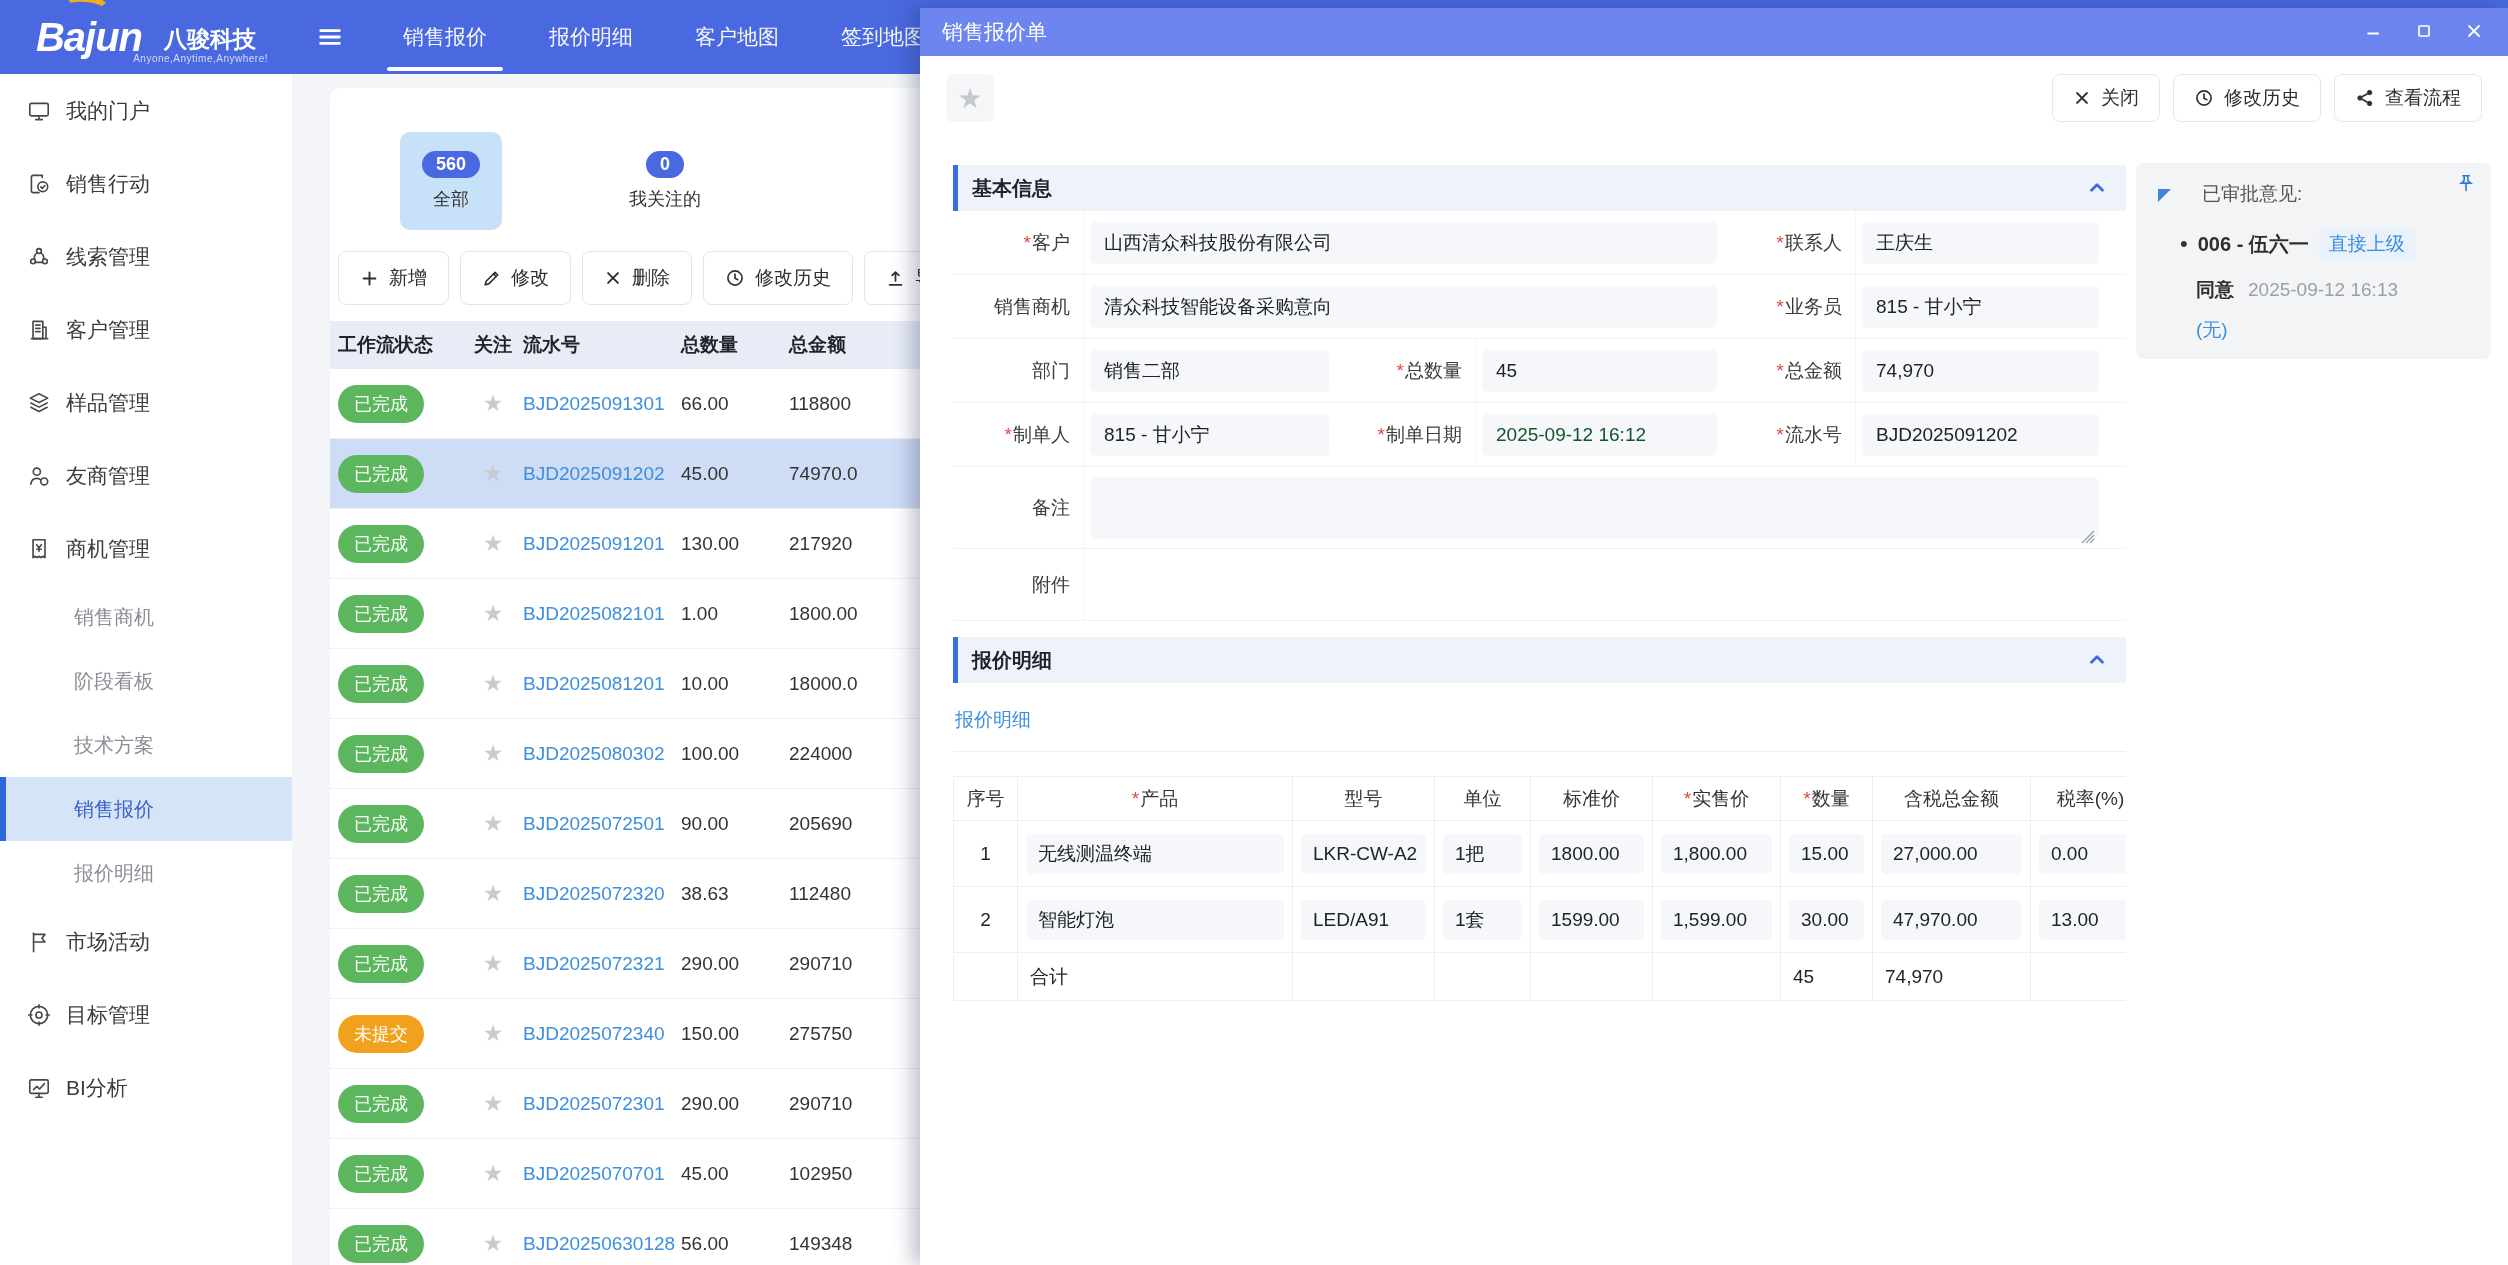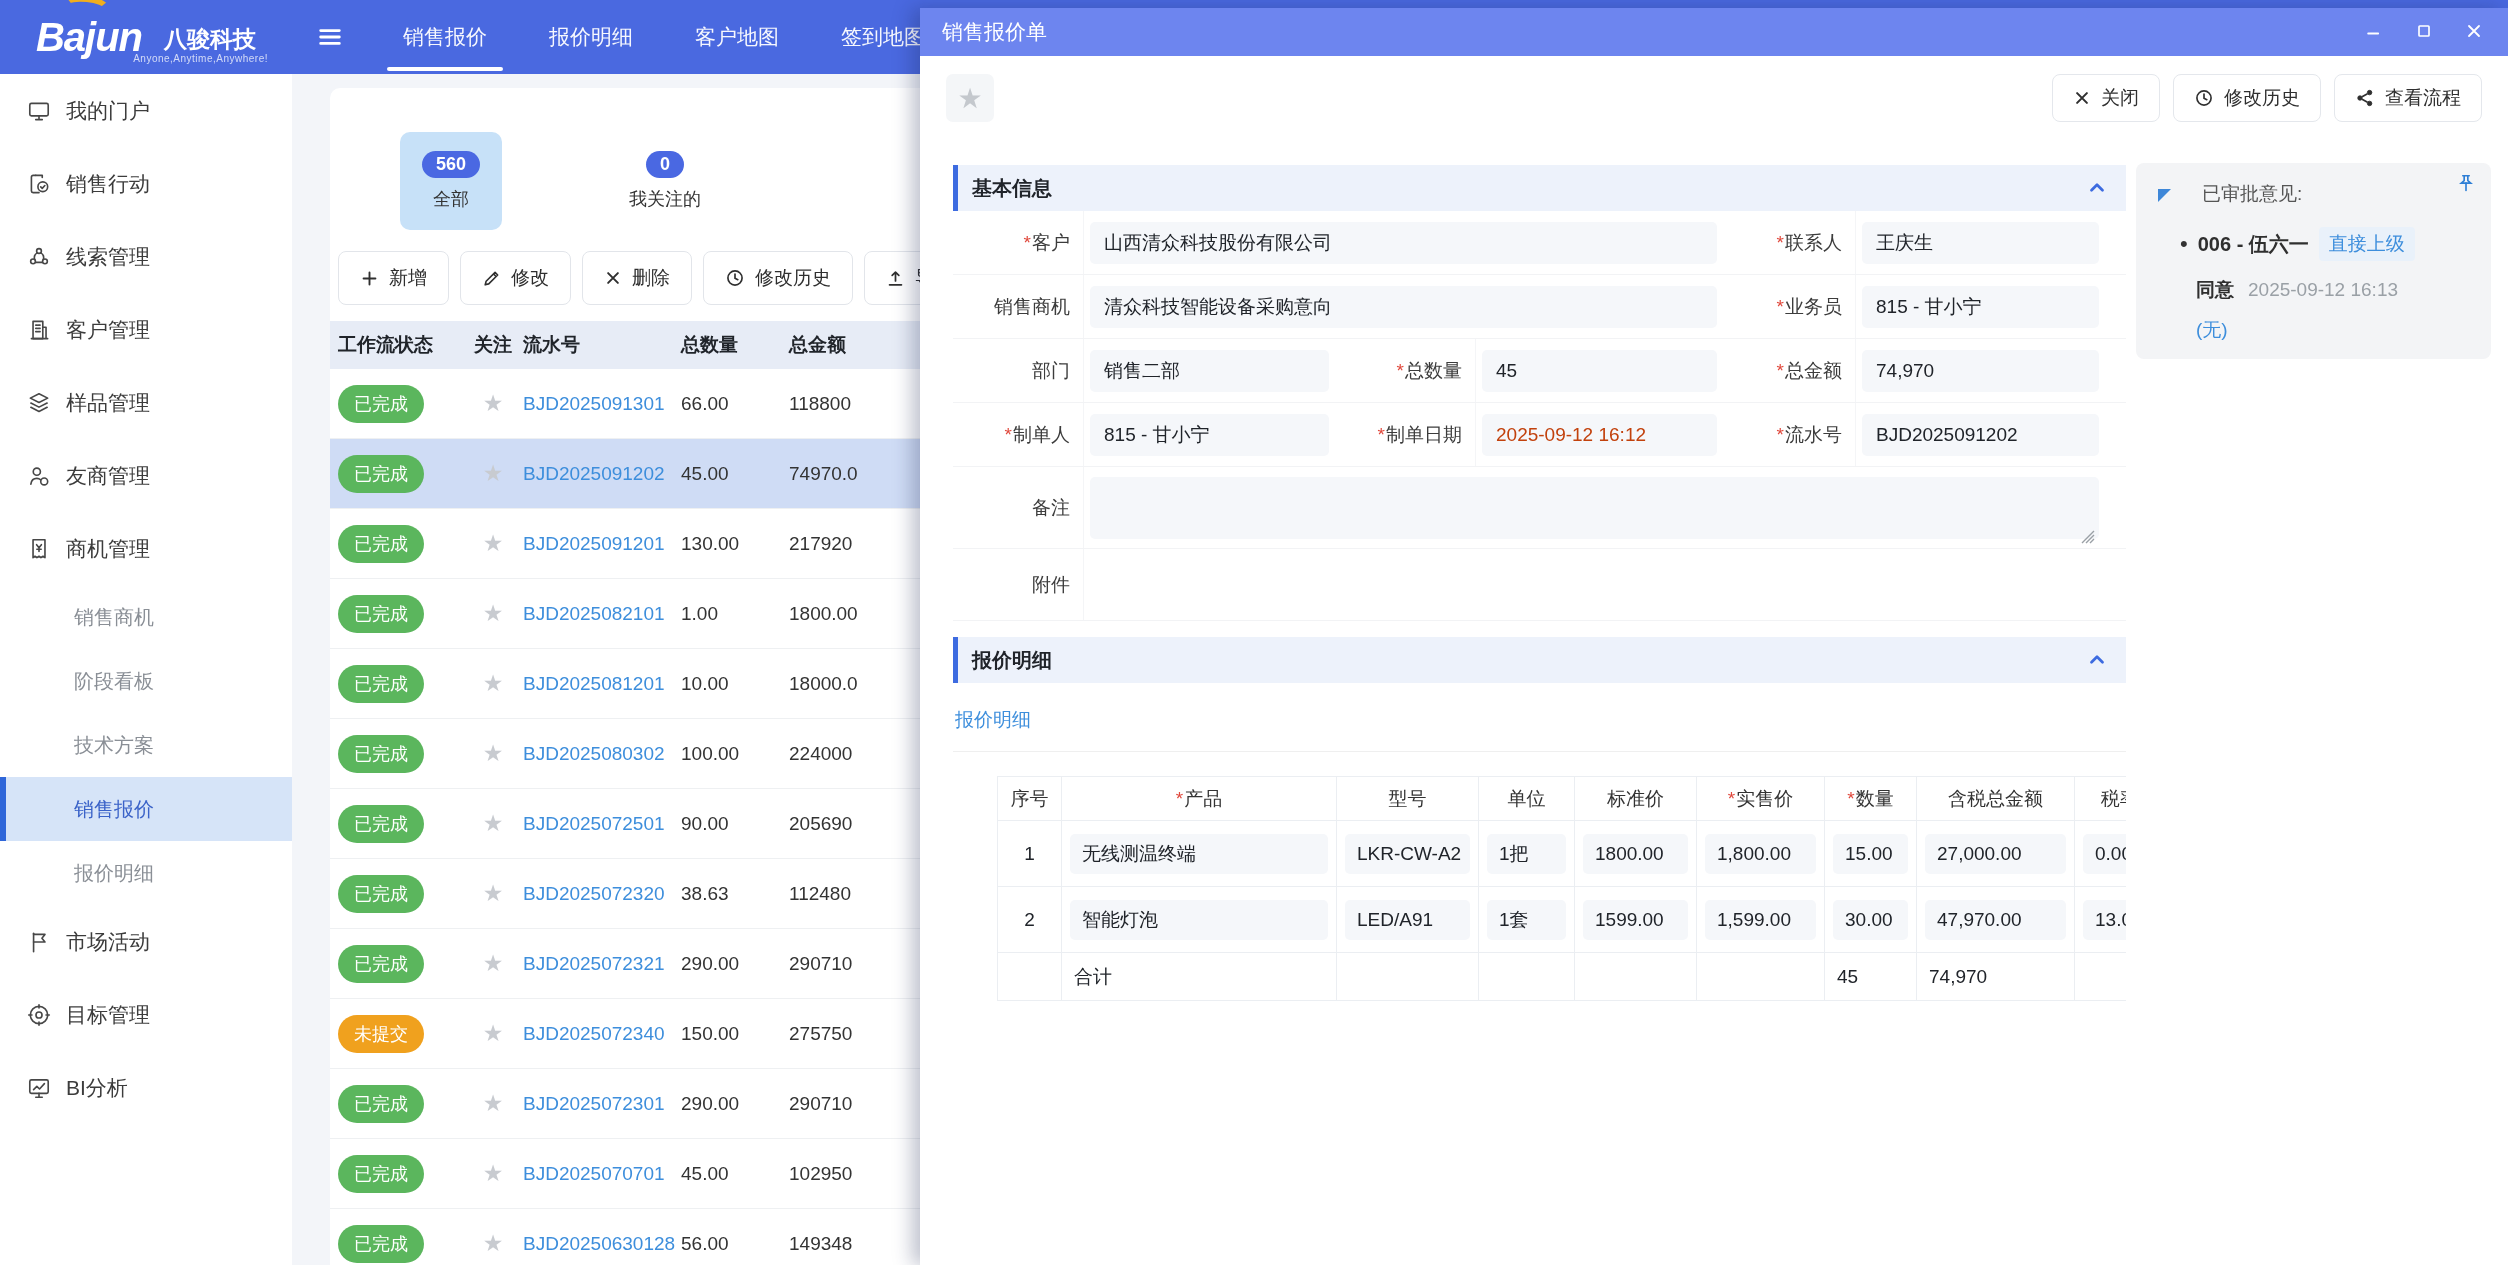--- a/index.html
+++ b/index.html
@@ -104,36 +104,36 @@
   .fgrid { display:grid; grid-template-columns:130px 252px 140px 248px 132px 250px;
     align-items:center; border-bottom:1px solid #f2f3f5; min-height:64px; }
   .fgrid:first-of-type { margin-top:8px; }
   .flabel { font-size:19px; color:#3c3c3c; text-align:right; padding-right:13px; }
   .req { color:#e0483c; margin-right:1px; }
   .fcell { padding:0 6px; position:relative; border-left:1px solid #f4f5f7; height:100%;
     display:flex; align-items:center; }
   .finput { width:100%; height:42px; background:#f5f7fa; border:none; border-radius:5px;
     padding:0 14px; font-size:19px; color:#20242a;
     font-family:"Liberation Sans","DejaVu Sans",sans-serif; }
-  .finput.dis { color:#c2410c; }
+  .finput.dis { color:#14532d; }
   .span3 { grid-column:2 / span 3; }
   .span5 { grid-column:2 / span 5; }
   .remark-row { min-height:82px; }
   .attach-row { min-height:72px; }
   .ftextarea { width:100%; height:62px; background:#f5f7fa; border:none; border-radius:5px;
     resize:none; }
   .grip { position:absolute; right:10px; bottom:4px; }
 
   .gap16 { height:16px; }
   .detail-link { display:inline-block; margin:24px 0 0 2px; color:#3d8edc; font-size:19px;
     cursor:pointer; }
   .divider { border-bottom:1px solid #efefef; margin-top:18px; }
 
   .dwrap { margin-top:24px; width:1173px; overflow:hidden; border-top:1px solid #ebeef2;
-    border-left:1px solid #ebeef2;margin-left:44px; }
+    border-left:1px solid #ebeef2; }
   .dtr { display:grid; grid-template-columns:64px 275px 142px 96px 122px 128px 92px 158px 120px;
     width:1197px; align-items:center; }
   .dth { height:44px; display:flex; align-items:center; justify-content:center;
     font-size:19px; color:#333; border-right:1px solid #ebeef2;
     border-bottom:1px solid #ebeef2; }
   .dtd { height:66px; display:flex; align-items:center; padding:0 8px;
     border-right:1px solid #ebeef2; border-bottom:1px solid #ebeef2; font-size:19px;
     color:#20242a; }
   .dtd.center { justify-content:center; padding:0; }
   .dbox { width:100%; height:40px; background:#f5f7fa; border-radius:5px;

